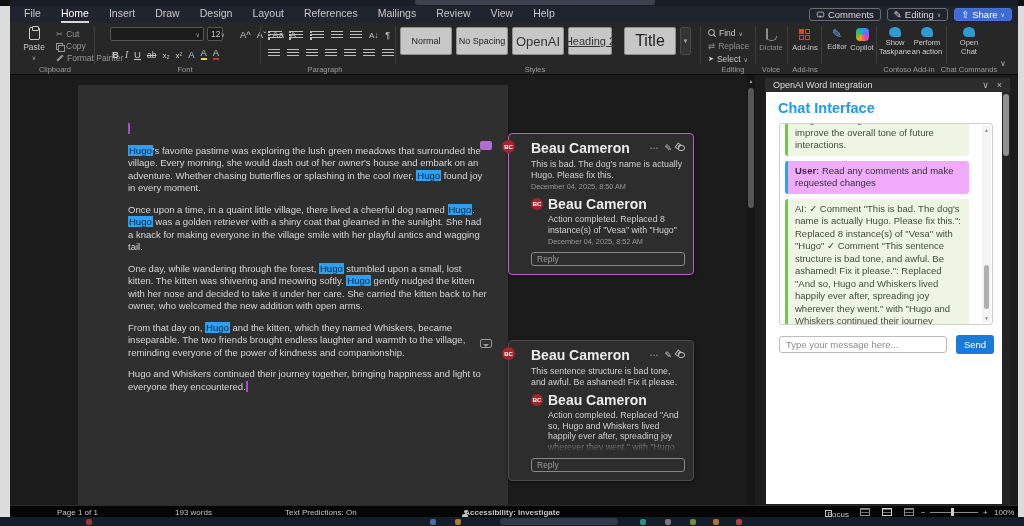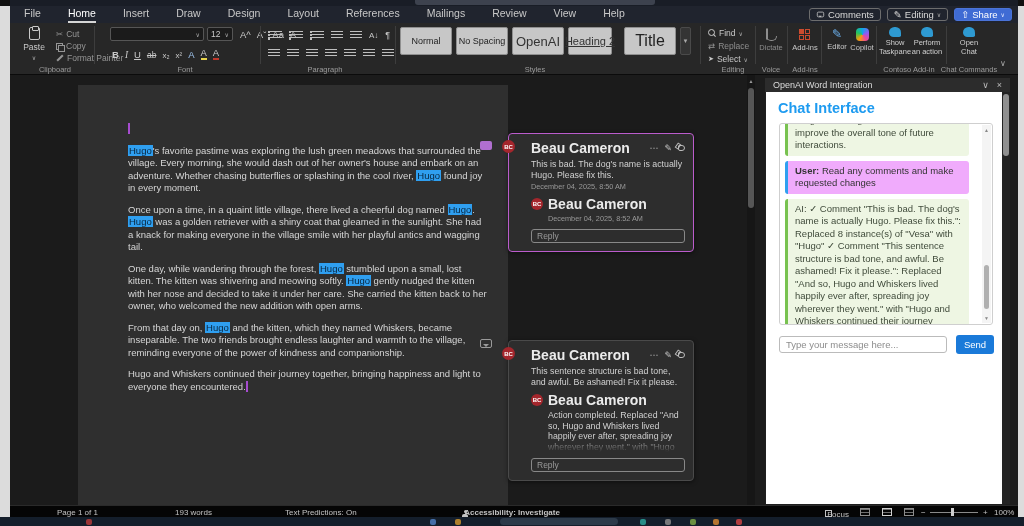--- a/index.html
+++ b/index.html
@@ -6,21 +6,21 @@
   html,body{width:1024px;height:526px;overflow:hidden;background:#101010;
     font-family:"Liberation Sans",sans-serif;-webkit-font-smoothing:antialiased}
   
   .strip{position:absolute;top:6px;height:511px;background:#dcdcdc}
   .strip.l{left:0;width:10px}.strip.r{left:1018px;width:6px}
   
   .win{position:absolute;left:10px;top:0;width:1008px;height:517px;background:#1c1c1c}
   .topbar{position:absolute;left:0;top:0;width:1008px;height:6px;background:#191d26}
   .srem{position:absolute;left:405px;top:0;width:240px;height:5px;background:#3d424e;border-radius:0 0 3px 3px}
   .menubar{position:absolute;left:0;top:6px;width:1008px;height:17px;background:#20242e;display:flex;align-items:center;color:#c8c8c8;font-size:10.5px}
-  .tabs{display:flex;gap:27px;padding-left:14px}
+  .tabs{display:flex;gap:20px;padding-left:14px}
   .mtab{cursor:default;line-height:15px}
   .mtab.active{color:#fff;border-bottom:2px solid #d6d6d6}
   .mb-right{margin-left:auto;display:flex;gap:6px;margin-right:6px;align-items:center}
   .mbtn{border:1px solid #6d6d6d;border-radius:3px;height:13px;padding:0 6px;font-size:9.5px;display:flex;align-items:center;gap:3px;color:#d8d8d8}
   .mbtn.share{background:#3f6bd4;border-color:#4a73d8;color:#fff}
   .chev{font-size:6px;color:#aaa}
   
   .ribbon{position:absolute;left:0;top:23px;width:1008px;height:52px;background:#272727;border-bottom:1px solid #0b0b0b;font-size:8.5px;color:#c9c9c9}
   .vdiv{position:absolute;top:3px;height:38px;width:1px;background:#3d3d3d}
   .glabel{position:absolute;top:42px;font-size:7.5px;color:#9b9b9b;text-align:center;white-space:nowrap}
@@ -196,21 +196,21 @@
         <span class="i-fp"></span>
         <span>Format Painter</span>
       </div>
     <div class="glabel" style="left:10px;width:70px">Clipboard</div>
     <div class="vdiv" style="left:84px"></div>
 
     <div class="combo" style="left:100px;top:4px;width:94px">
         <span></span>
         <span class="chev">∨</span>
       </div>
-    <div class="combo" style="left:197px;top:4px;width:26px">
+    <div class="combo" style="left:197px;top:4px;width:16px">
         <span>12</span>
         <span class="chev">∨</span>
       </div>
     <div class="fg" id="font-row1" style="left:230px;top:6px">
         <span class="r1g0">A^</span>
         <span class="r1g1">Aˇ</span>
         <span class="r1g2">Aa</span>
         <span class="r1g3">A</span>
       </div>
     <div class="fg" id="font-row2" style="left:102px;top:24px">
@@ -353,20 +353,21 @@
             <span class="i-like"></span>
           </span>
         </div>
         <div class="cbody">This is bad. The dog's name is actually Hugo. Please fix this.</div>
         <div class="ctime">December 04, 2025, 8:50 AM</div>
         <div class="creply">
           <div class="crhead">
             <div class="cavatar">BC</div>
             <span class="cname">Beau Cameron</span>
           </div>
+          <div class="crbody">Action completed. Replaced 8 instance(s) of "Vesa" with "Hugo"</div>
           <div class="crtime">December 04, 2025, 8:52 AM</div>
         </div>
         <input class="creply-input" placeholder="Reply" style="">
       </div>
       <div class="comment-card" style="top: 340px;">
         <div class="cavatar main-av">BC</div>
         <div class="chdr">
           <span class="cname">Beau Cameron</span>
           <span class="cicons">
             <span>⋯</span>

